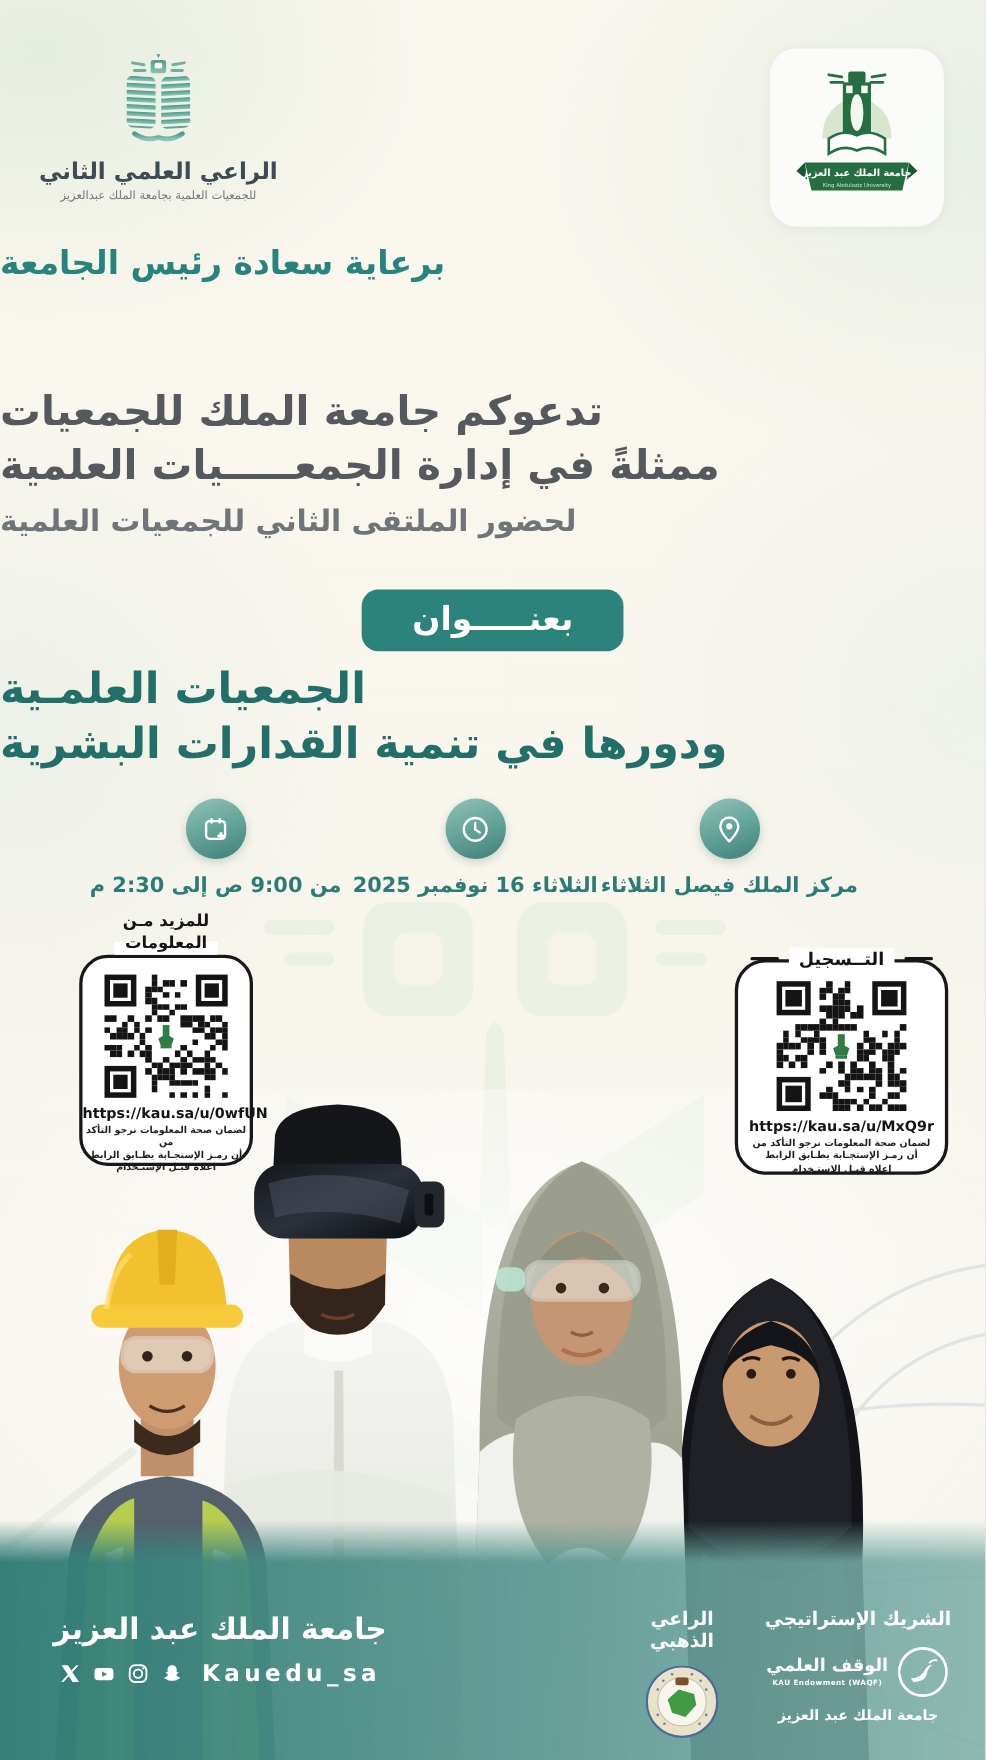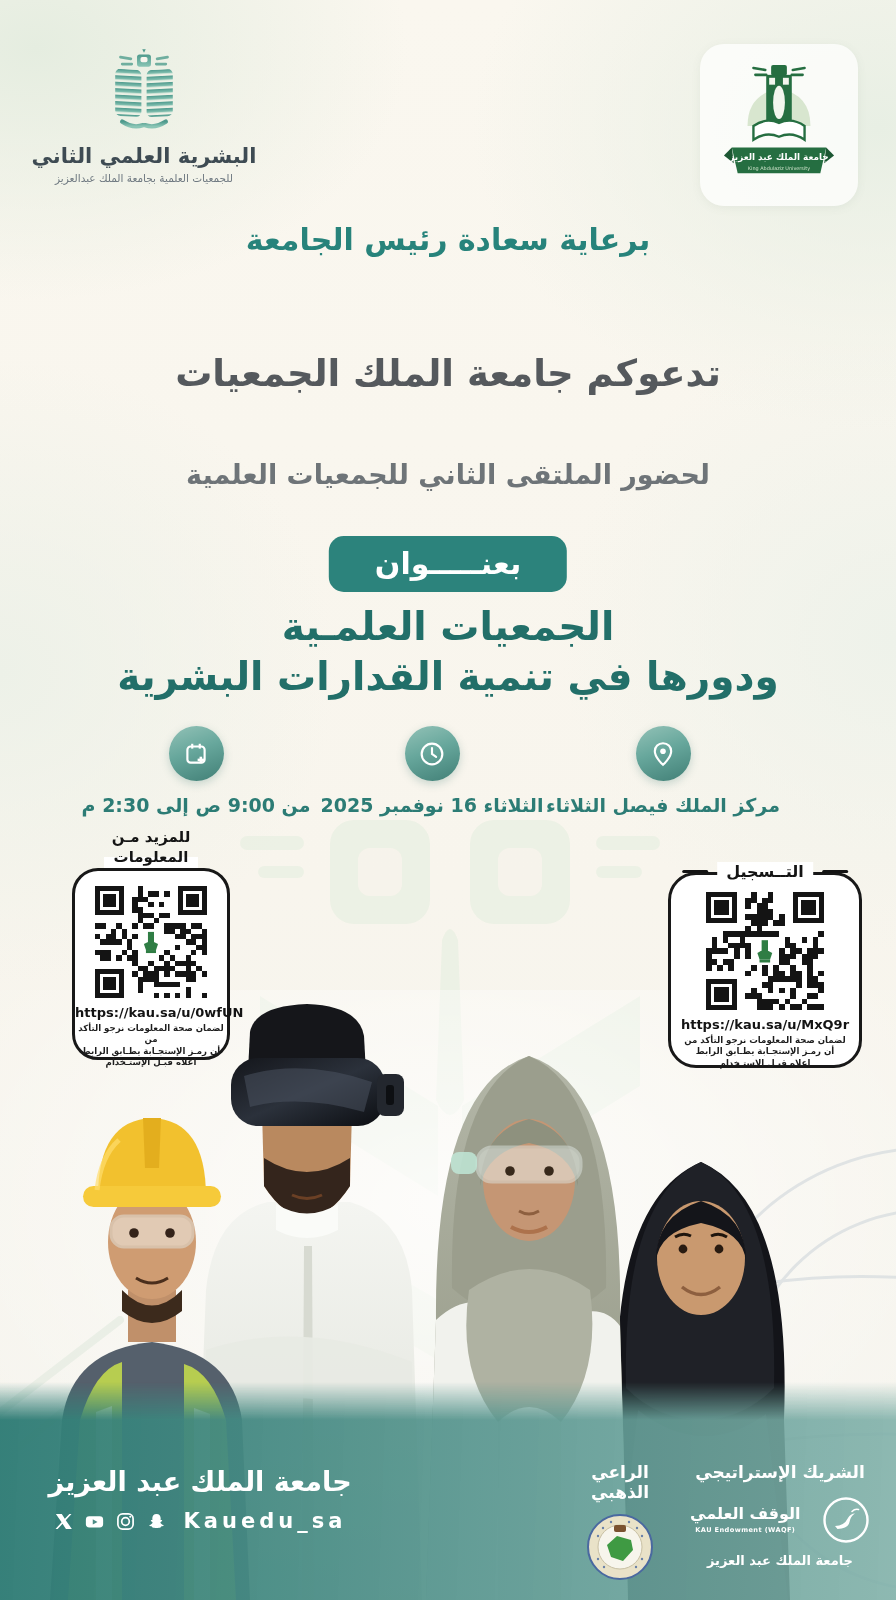--- a/index.html
+++ b/index.html
@@ -7,21 +7,21 @@
     position:relative;width:896px;height:1600px;margin:0 auto;overflow:hidden;
     direction:rtl;font-family:"DejaVu Sans","Liberation Sans",sans-serif;
     background:
       radial-gradient(620px 420px at 4% 3%, #e5ede0 0%, rgba(229,237,224,0) 60%),
       radial-gradient(700px 520px at 98% 8%, #e8efe4 0%, rgba(232,239,228,0) 58%),
       radial-gradient(560px 520px at 0% 42%, #edf1e8 0%, rgba(237,241,232,0) 60%),
       radial-gradient(560px 520px at 100% 40%, #eef2ea 0%, rgba(238,242,234,0) 60%),
       linear-gradient(180deg,#faf7ef 0%,#f8f5ed 55%,#f5f4ee 100%);
   }
   .abs{position:absolute;}
-  .ctr{left:0;right:0;text-align:center;}
+  .ctr{left:0;right:0;text-align:left;}
 
   
   .forum-logo{left:26px;top:46px;width:236px;text-align:center;}
   .forum-logo svg{width:96px;height:92px;display:block;margin:0 auto 6px;}
   .forum-title{font-size:21px;font-weight:700;color:#3e4b53;}
   .forum-sub{font-size:10.5px;color:#6e7880;margin-top:4px;}
   .kau-card{left:700px;top:44px;width:158px;height:162px;background:rgba(255,255,255,.72);
     border-radius:24px;box-shadow:0 2px 10px rgba(90,110,100,.08);
     display:flex;align-items:center;justify-content:center;}
   .kau-card svg{width:118px;height:134px;}
@@ -82,21 +82,21 @@
   .footer-left{left:40px;top:1466px;width:320px;text-align:center;z-index:7;color:#fff;}
   .uni-name{font-size:27px;font-weight:800;}
   .social-row{margin-top:12px;direction:ltr;display:flex;align-items:center;justify-content:center;gap:12px;color:#fff;}
   .social-row svg{width:19px;height:19px;display:block;}
   .handle{font-size:21px;font-weight:600;letter-spacing:4px;margin-left:6px;}
   .sponsor{top:1462px;text-align:center;color:#fff;z-index:7;}
   .sp-label{font-size:17px;font-weight:800;}
   .sp-strategic{left:690px;width:180px;}
   .sp-gold{left:560px;width:120px;}
   .sp-silver{left:414px;width:126px;}
-  .waqf-row{display:flex;direction:rtl;align-items:center;justify-content:space-between;gap:8px;margin-top:14px;}
+  .waqf-row{display:flex;direction:rtl;align-items:center;justify-content:center;gap:8px;margin-top:14px;}
   .waqf-row svg{width:48px;height:48px;flex:0 0 auto;}
   .waqf-txt .ar{font-size:16px;font-weight:800;line-height:1;}
   .waqf-txt .en{font-size:6.6px;font-weight:700;letter-spacing:.4px;margin-top:4px;}
   .waqf-sub{margin-top:9px;font-size:13px;font-weight:700;letter-spacing:.5px;}
   .seal{display:block;margin:12px auto 0;}
   .sp-gold .seal{width:66px;height:66px;}
   .sp-silver .seal{width:58px;height:58px;}
 </style>
 </head>
 <body>
@@ -144,21 +144,21 @@
       </g>
       <g transform="skewY(3)">
           <rect x="22" y="22" width="30" height="54" rx="6" fill="url(#bars)"></rect>
         </g>
       <g transform="skewY(-3) translate(0,6)">
           <rect x="58" y="22" width="30" height="54" rx="6" fill="url(#bars)"></rect>
         </g>
       <path d="M30 84 Q42 92 54 88" stroke="url(#fg)" stroke-width="5" fill="none" stroke-linecap="round"></path>
       <path d="M80 84 Q68 92 56 88" stroke="url(#fg)" stroke-width="5" fill="none" stroke-linecap="round"></path>
     </svg>
-    <div class="forum-title">البشرية العلمي الثاني</div>
+    <div class="forum-title">الراعي العلمي الثاني</div>
     <div class="forum-sub">للجمعيات العلمية بجامعة الملك عبدالعزيز</div>
   </div>
 
   <div class="abs kau-card">
     <svg viewBox="0 0 120 130">
       <path d="M28 66 Q28 34 60 28 Q92 34 92 66 Z" fill="#d8e6cf"></path>
       <rect x="47" y="14" width="26" height="52" fill="#256e41"></rect>
       <rect x="52" y="4" width="16" height="11" rx="2" fill="#256e41"></rect>
       <g stroke="#256e41" stroke-width="2.6" stroke-linecap="round">
         <line x1="34" y1="7" x2="46" y2="9"></line>
@@ -172,21 +172,22 @@
       <path d="M34 66 Q47 57 60 63 Q73 57 86 66 L86 80 Q73 71 60 77 Q47 71 34 80 Z" fill="#fff" stroke="#256e41" stroke-width="2.4"></path>
       <path d="M12 88 L108 88 L102 114 L18 114 Z" fill="#256e41"></path>
       <path d="M12 88 L4 96 L14 104 Z" fill="#1c5733"></path>
       <path d="M108 88 L116 96 L106 104 Z" fill="#1c5733"></path>
       <text x="60" y="101" font-size="9" font-weight="700" fill="#ffffff" text-anchor="middle">جامعة الملك عبد العزيز</text>
       <text x="60" y="110.5" font-size="5" fill="#cfe3cb" text-anchor="middle">King Abdulaziz University</text>
     </svg>
   </div>
 
   <div class="abs ctr patronage">برعاية سعادة رئيس الجامعة</div>
-  <div class="abs ctr invite1">تدعوكم جامعة الملك الجمعيات</div>
+  <div class="abs ctr invite1">تدعوكم جامعة الملك للجمعيات</div>
+  <div class="abs ctr invite2">ممثلةً في إدارة الجمعـــــيات العلمية</div>
   <div class="abs ctr invite3">لحضور الملتقى الثاني للجمعيات العلمية</div>
   <div class="abs badge">بعنـــــوان</div>
   <div class="abs ctr etitle1">الجمعيات العلمـية</div>
   <div class="abs ctr etitle2">ودورها في تنمية القدارات البشرية</div>
 
   <div class="abs info-item pos-location">
     <div class="disc">
       <svg viewBox="0 0 26 26" fill="none" stroke="#fff" stroke-width="2">
         <path d="M13 3 C8.6 3 5.4 6.4 5.4 10.4 C5.4 16.2 13 23 13 23 C13 23 20.6 16.2 20.6 10.4 C20.6 6.4 17.4 3 13 3 Z"></path>
         <circle cx="13" cy="10.4" r="2.6" fill="#fff" stroke="none"></circle>

